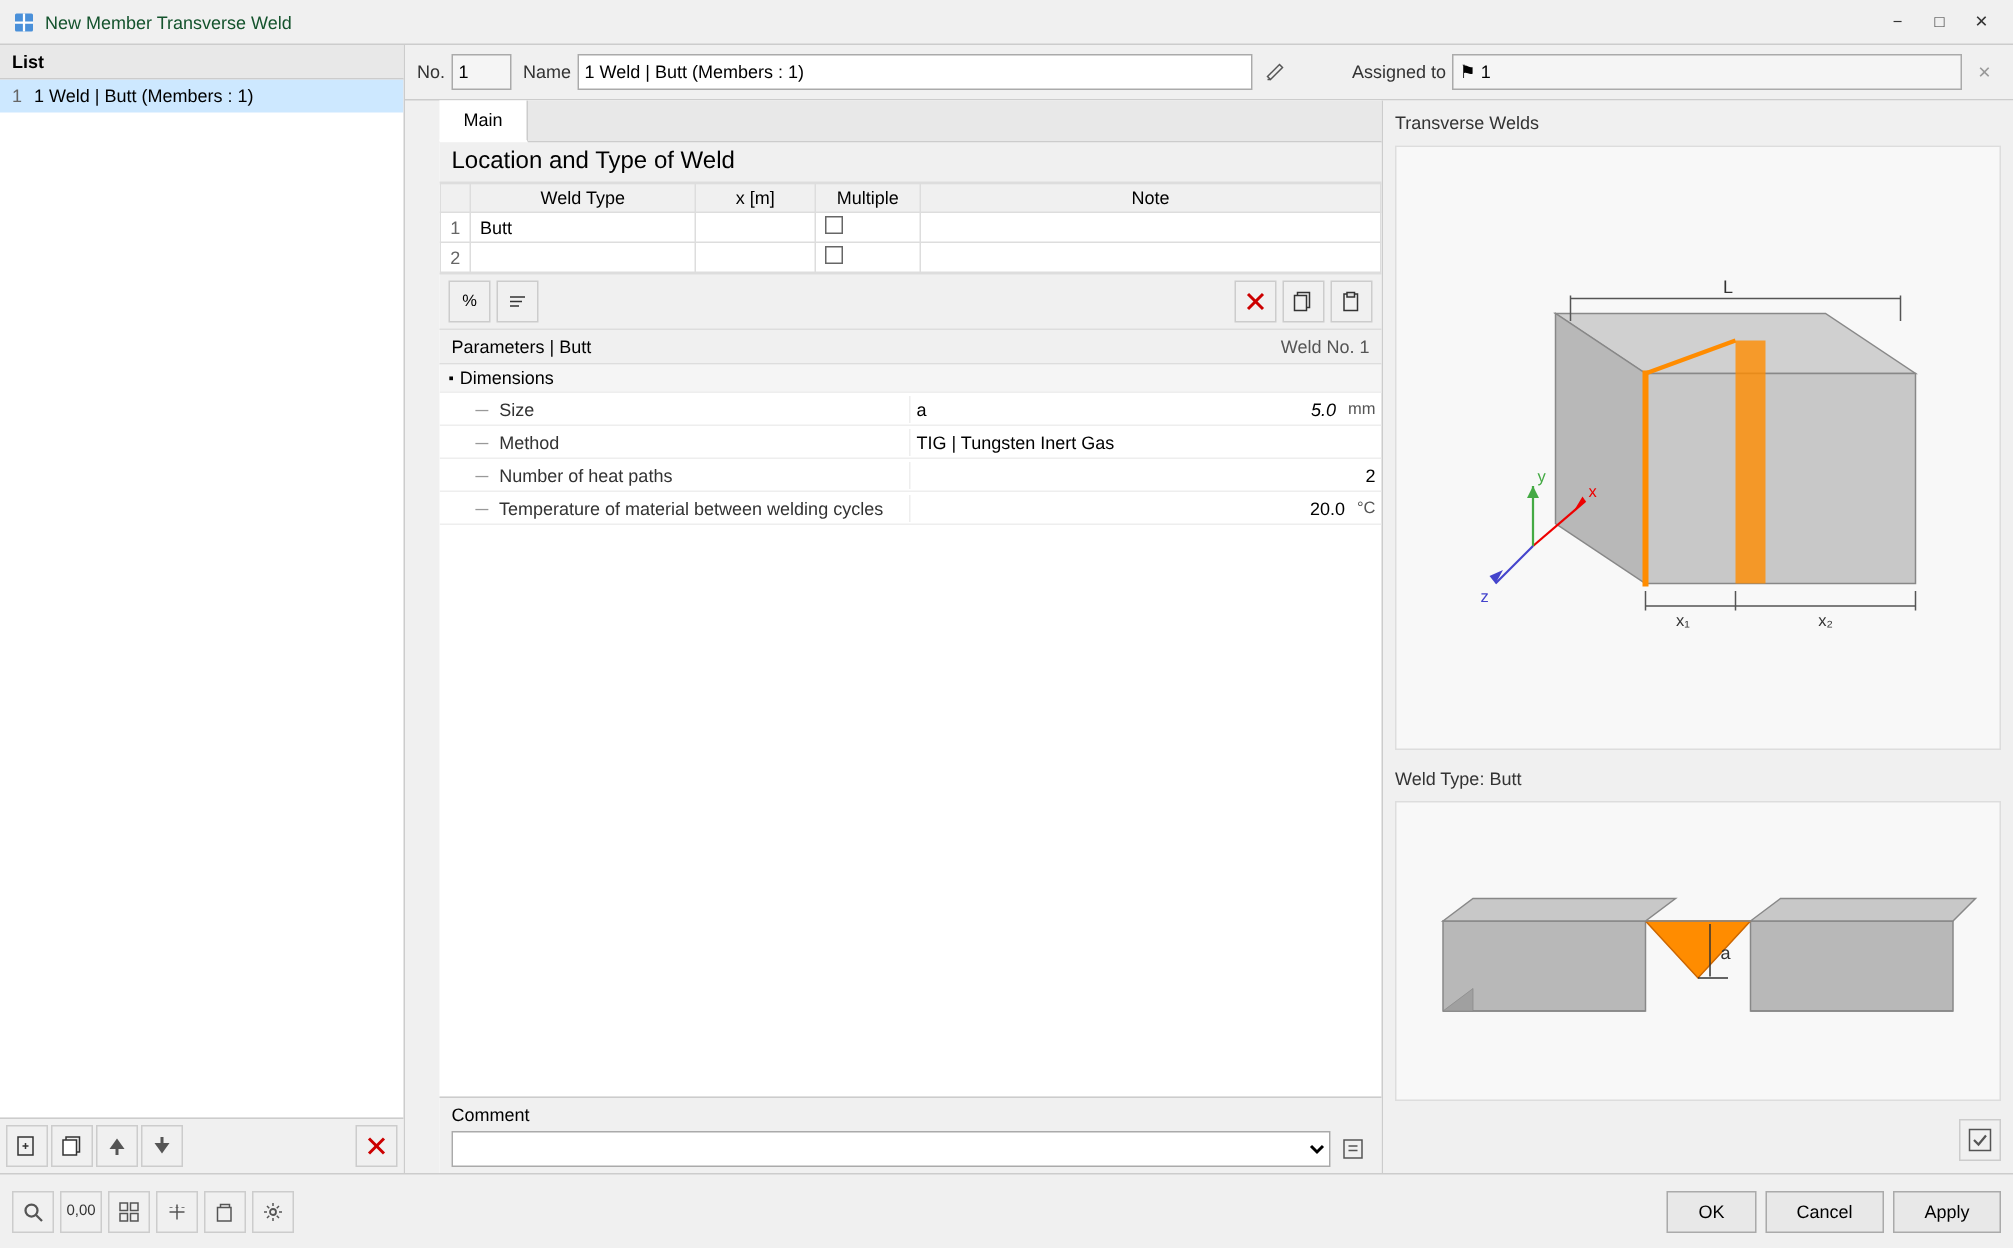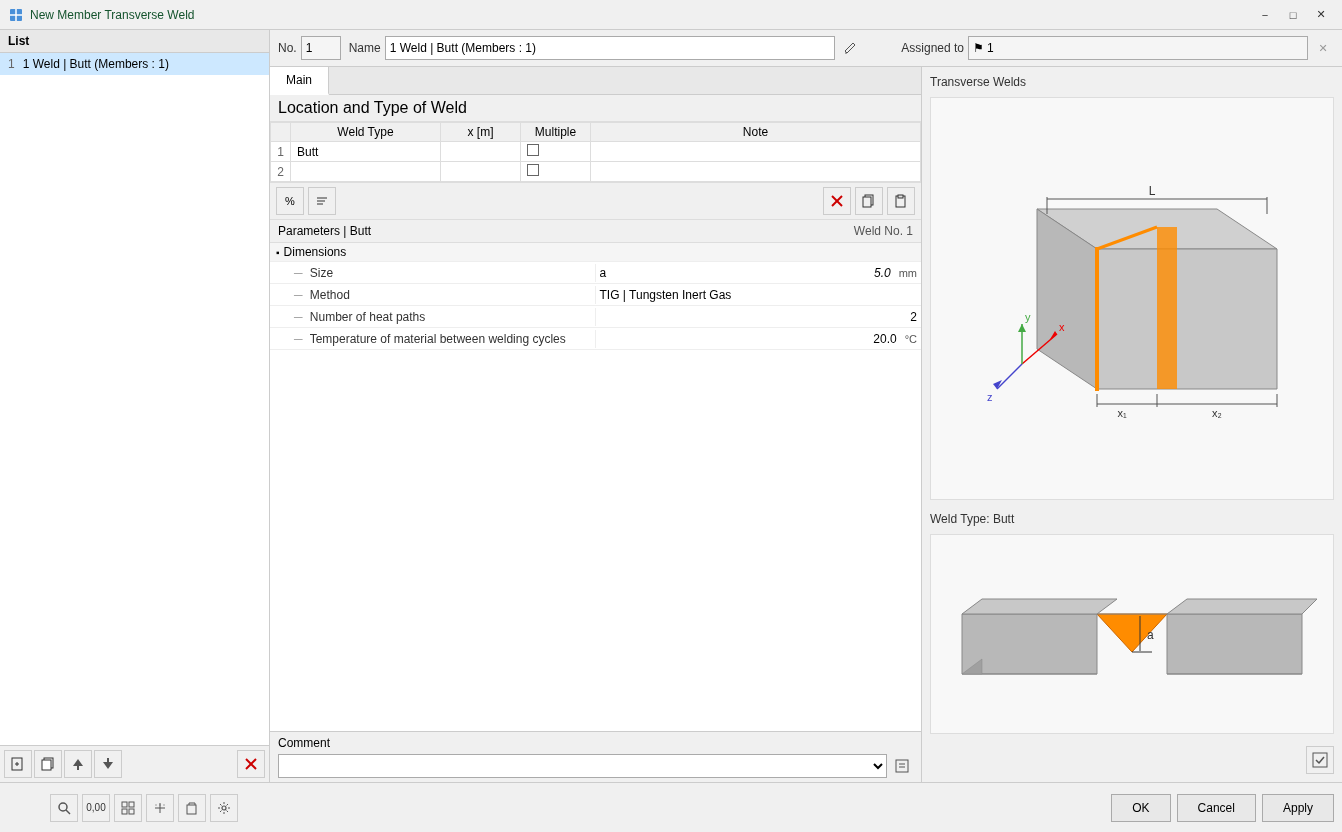--- a/index.html
+++ b/index.html
@@ -96,20 +96,21 @@
       height: 24px;
     }
     .no-input { width: 40px; }
     .name-input { width: 450px; }
     .assigned-input { width: 340px; background: #f5f5f5; }
 
     
     .content-area {
       display: flex;
       flex: 1;
+      margin-left: 23px;
     }
 
     
     .center-panel {
       flex: 1;
       display: flex;
       flex-direction: column;
       border-right: 1px solid #ccc;
       background: #fff;
     }
@@ -273,21 +274,21 @@
     
     .bottom-toolbar {
       height: 50px;
       background: #f0f0f0;
       border-top: 1px solid #ccc;
       display: flex;
       align-items: center;
       justify-content: space-between;
       padding: 0 8px;
     }
-    .bottom-left { display: flex; gap: 4px; margin-left: 42px; }
+    .bottom-left { display: flex; gap: 4px; }
     .bottom-right { display: flex; gap: 6px; align-items: flex-end; }
     .ok-btn, .cancel-btn, .apply-btn {
       height: 28px;
       padding: 0 20px;
       font-size: 12px;
       cursor: pointer;
       border: 1px solid #aaa;
       background: #e8e8e8;
     }
 

